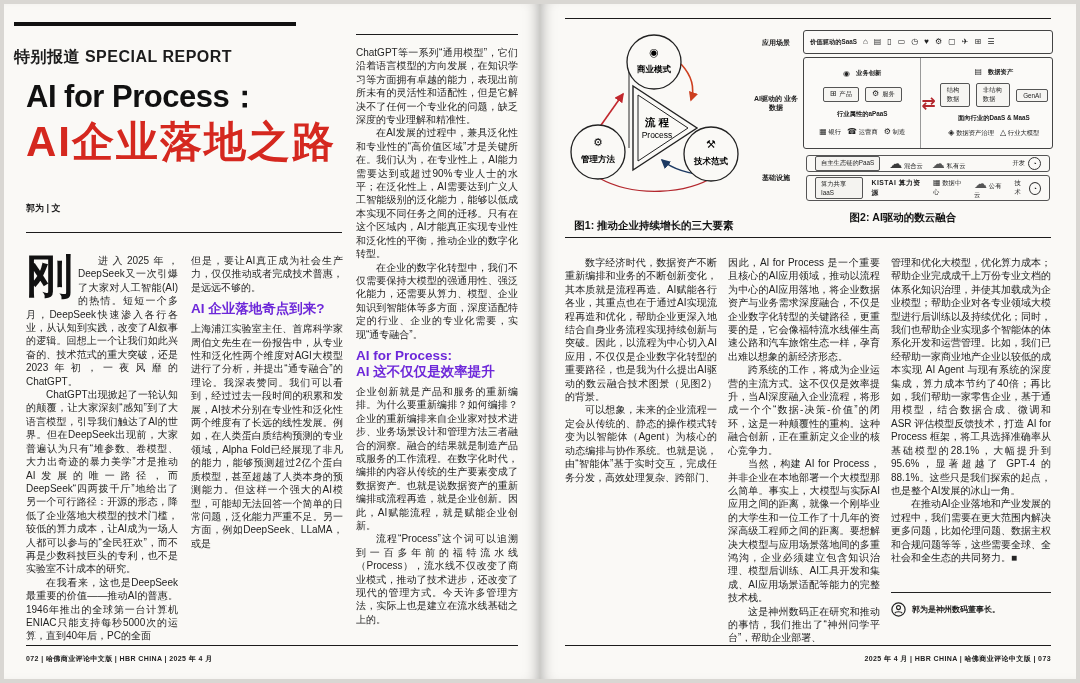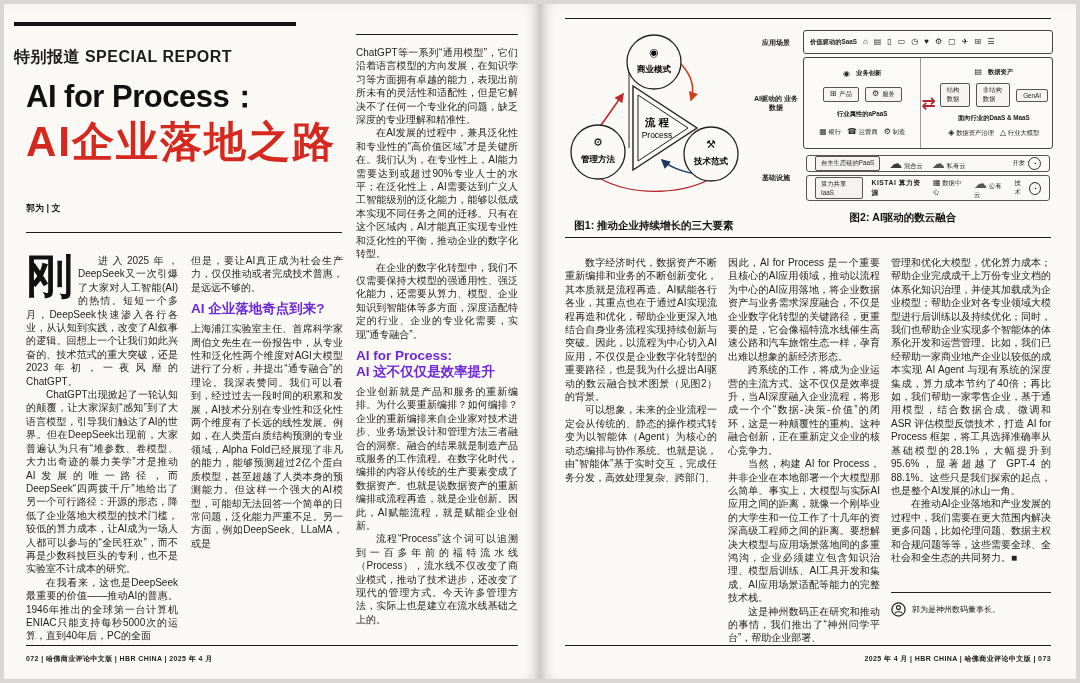--- a/index.html
+++ b/index.html
@@ -54,21 +54,21 @@
               align-items:center; gap:9px; padding:0 8px; }
   .infrarow .boxname { border:1px solid #555; border-radius:2px; padding:2px 5px; background:#f4f3f0; }
   .cloud-dark { color:#3a3a3a; font-size:13px; }
   .cloud { color:#555; font-size:13px; }
   .ring { width:13px; height:13px; border:1.4px solid #333; border-radius:50%;
           display:inline-flex; align-items:center; justify-content:center; font-size:7px; }
   .brand { font-weight:900; letter-spacing:.5px; font-size:6.8px; }
 
   
   .note { border-top:1px solid #222; padding-top:9px; display:flex; gap:6px; align-items:center;
-          font-size:8px; font-weight:400; }
+          font-size:8px; font-weight:700; }
 </style>
 </head>
 <body>
 
 <div class="spread">
 
   <div class="page left">
     <div class="abs kicker">特别报道 SPECIAL REPORT</div>
     <div class="abs title-en">AI for Process：</div>
     <div class="abs title-cn" style="color:#d5281f;">AI企业落地之路</div>

